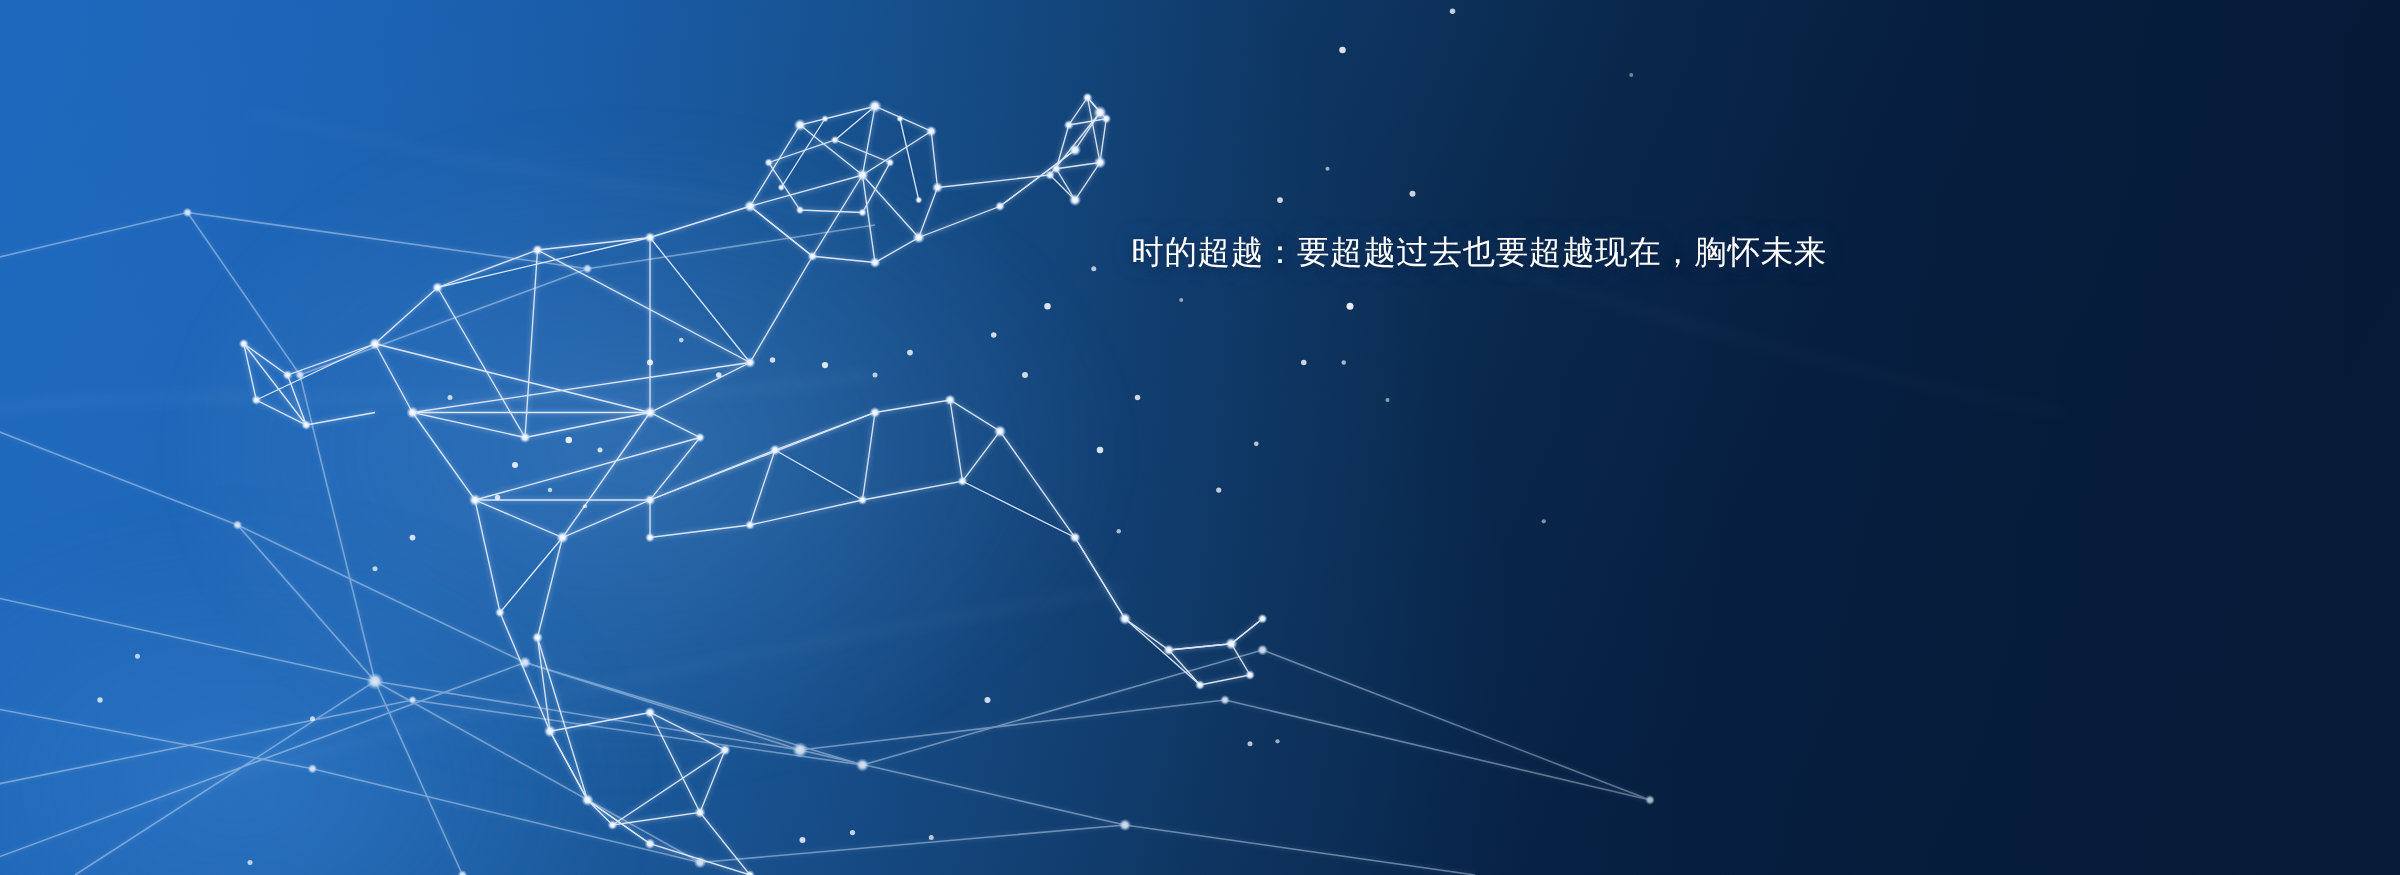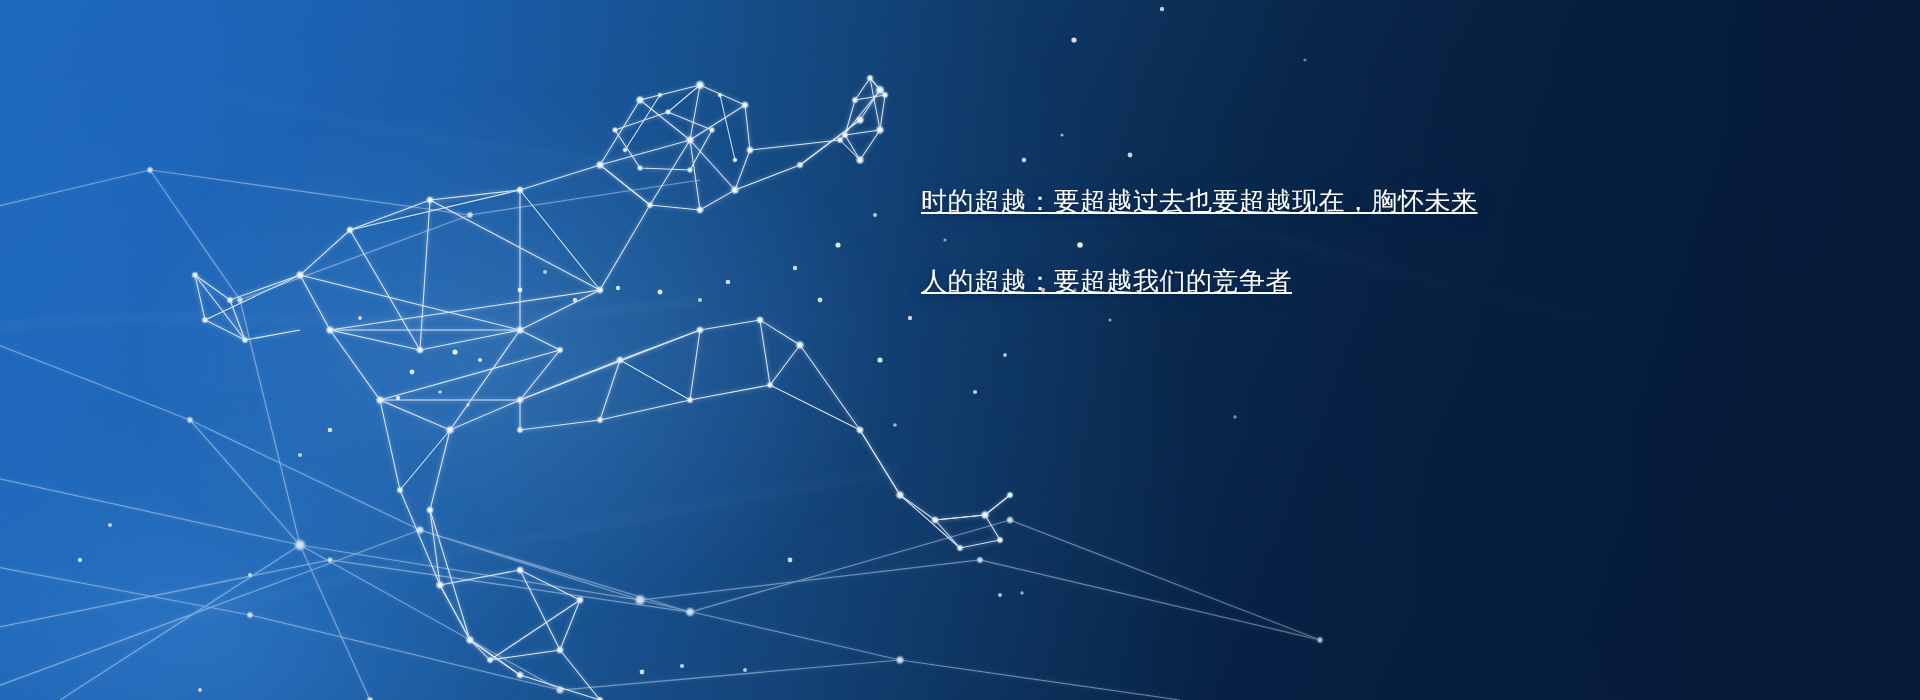--- a/index.html
+++ b/index.html
@@ -65,24 +65,23 @@
     left:905px;
     top:188px;
     width:620px;
   }
   .copy-line{
     color:#ffffff;
     font-size:26px;
     line-height:1;
     letter-spacing:0.5px;
     white-space:nowrap;
-    margin:0 0 54px 16px;
+    margin:0 0 54px 0;
     text-shadow:0 1px 7px rgba(3,18,42,0.75), 0 0 18px rgba(60,120,200,0.35);
     font-weight:400;
-    text-decoration:underline;
   }
   .copy-line:last-child{margin-bottom:0;}
 </style>
 </head>
 <body>
 
 <div class="banner">
 
   <div class="glow-bl"></div>
   <div class="glow-main"></div>
@@ -350,16 +349,15 @@
       <path d="M120,640 C380,560 620,520 900,470" stroke-width="2"></path>
       <path d="M1180,210 C1320,250 1480,300 1650,330" stroke-width="1.6"></path>
       <path d="M200,90 C330,120 480,150 660,170" stroke-width="1.6"></path>
     </g>
   </svg>
 
   <div class="vignette-right"></div>
 
   <div class="copy">
     <p class="copy-line">时的超越：要超越过去也要超越现在，胸怀未来</p>
-    <p class="copy-line">人的超越：要超越我们的竞争者</p>
   </div>
 
 </div>
 
 </body></html>

